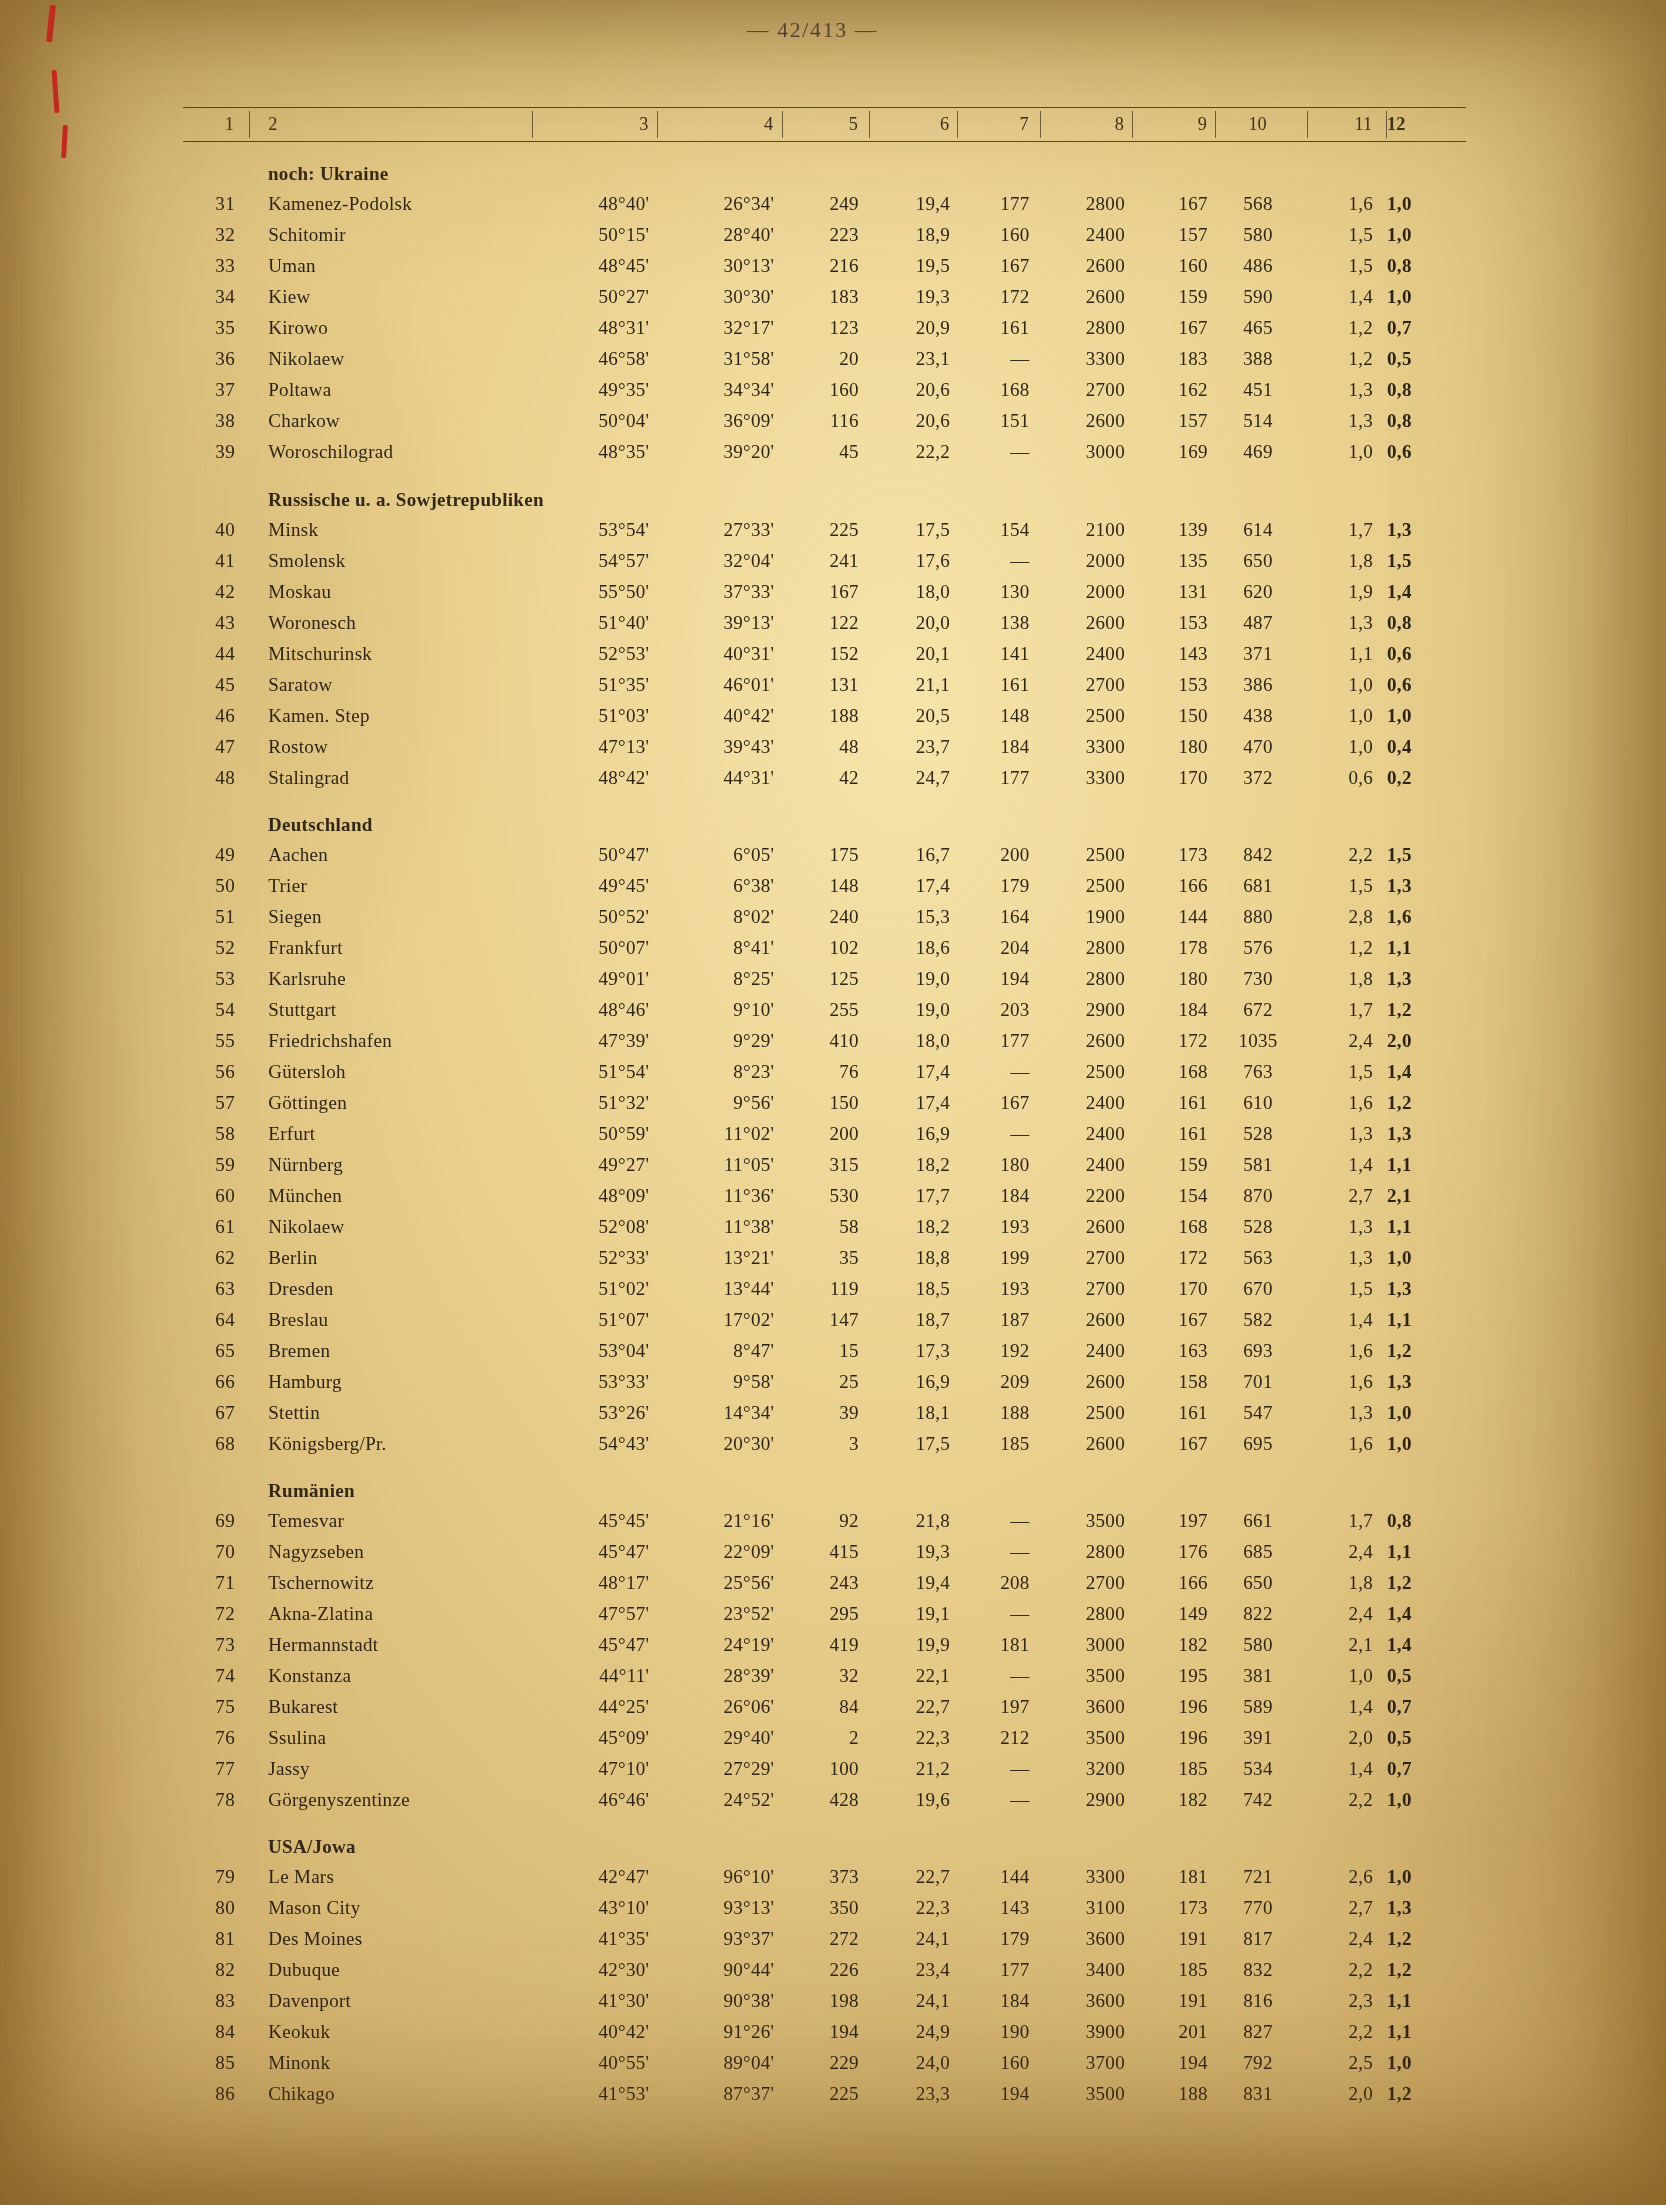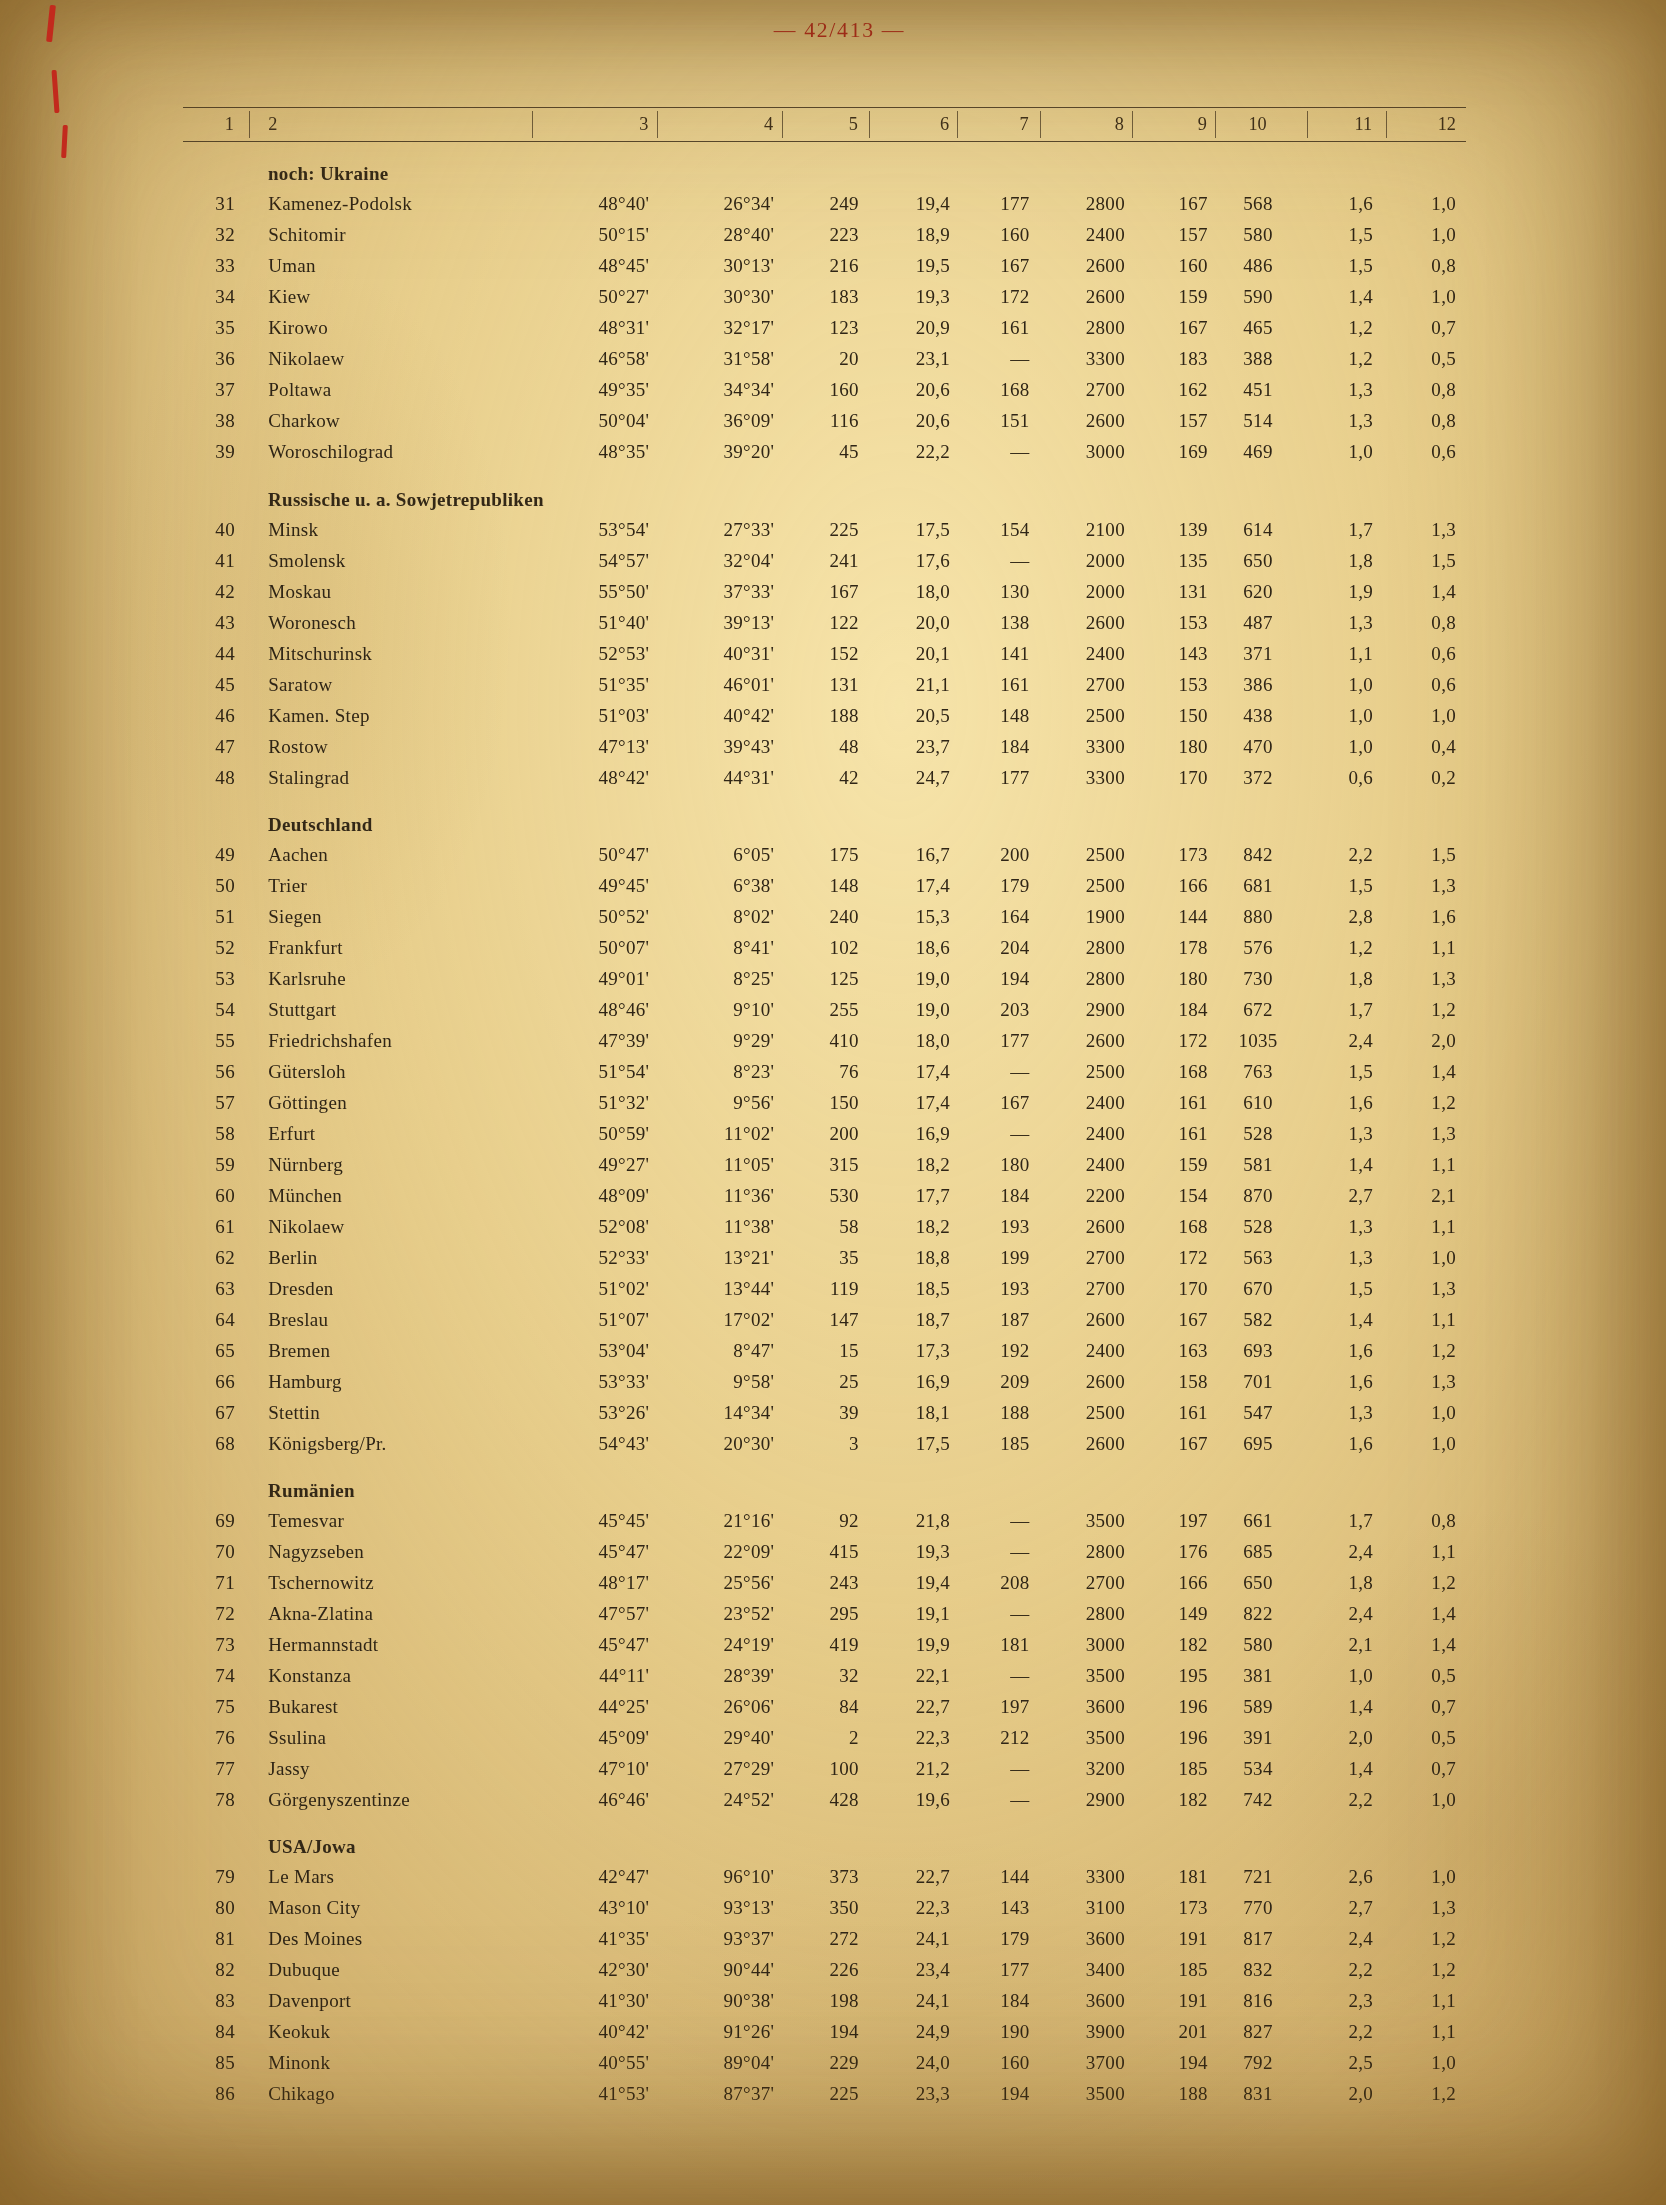--- a/index.html
+++ b/index.html
@@ -24,22 +24,22 @@
   .stain1{left:100px;top:250px;width:417px;height:750px;background:radial-gradient(ellipse,rgba(150,110,45,0.10),rgba(150,110,45,0) 70%);}
   .stain2{left:1250px;top:1500px;width:467px;height:667px;background:radial-gradient(ellipse,rgba(140,100,40,0.12),rgba(140,100,40,0) 70%);}
   .stain3{left:583px;top:1834px;width:750px;height:417px;background:radial-gradient(ellipse,rgba(150,112,48,0.08),rgba(150,112,48,0) 70%);}
 
   .red-mark{position:absolute;background:#c22a1d;z-index:6;border-radius:1.7px;}
   .rm1{left:48px;top:5px;width:5.8px;height:37px;transform:rotate(6deg);}
   .rm2{left:53px;top:70px;width:5px;height:43px;transform:rotate(-4deg);}
   .rm3{left:62px;top:125px;width:5px;height:33px;transform:rotate(3deg);}
 
   .page-number{
-    position:absolute;left:198px;top:18.3px;width:1283px;z-index:3;
-    text-align:center;font-size:21.7px;letter-spacing:1.7px;color:#b91c1c;
+    position:absolute;left:171px;top:18.3px;width:1283px;z-index:3;
+    text-align:center;font-size:21.7px;letter-spacing:1.7px;color:#404040;
   }
 
   .table-wrap{position:absolute;left:183px;top:107px;width:1283px;z-index:3;}
 
   .thead{
     display:flex;height:33px;align-items:center;
     border-top:1.7px solid rgba(58,45,27,0.85);
     border-bottom:1.7px solid rgba(58,45,27,0.85);
   }
   .hcell{
@@ -56,21 +56,21 @@
   .c1{width:283px;text-align:left;padding-left:18.3px;}
   .c2{width:125px;text-align:right;padding-right:8.3px;}
   .c3{width:125px;text-align:right;padding-right:8.3px;}
   .c4{width:88px;text-align:right;padding-right:11.7px;}
   .c5{width:88px;text-align:right;padding-right:8.3px;}
   .c6{width:83px;text-align:right;padding-right:11.7px;}
   .c7{width:92px;text-align:right;padding-right:8.3px;}
   .c8{width:83px;text-align:right;padding-right:8.3px;}
   .c9{width:92px;text-align:center;padding-right:8.3px;}
   .c10{width:79px;text-align:right;padding-right:14px;}
-  .c11{width:79px;text-align:right;padding-right:10px;}
+  .c11{width:79px;text-align:left;padding-right:10px;font-weight:bold;}
 
   .section-title{
     height:33px;line-height:38px;margin-top:13.3px;
     padding-left:85px;font-size:19px;font-weight:bold;color:#3227166;
     color:#332817;letter-spacing:0.3px;
   }
 </style>
 </head>
 <body>
 

